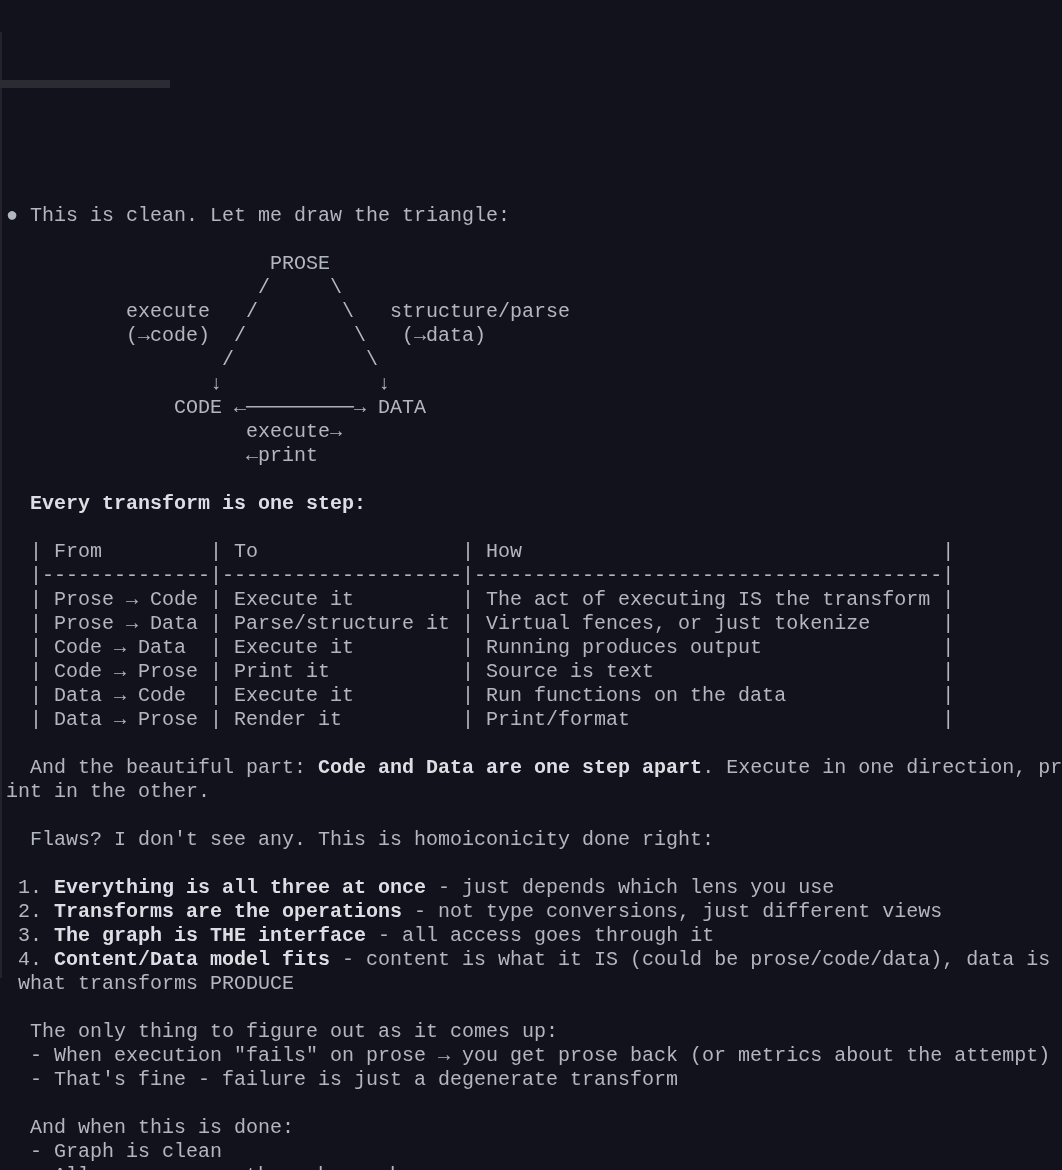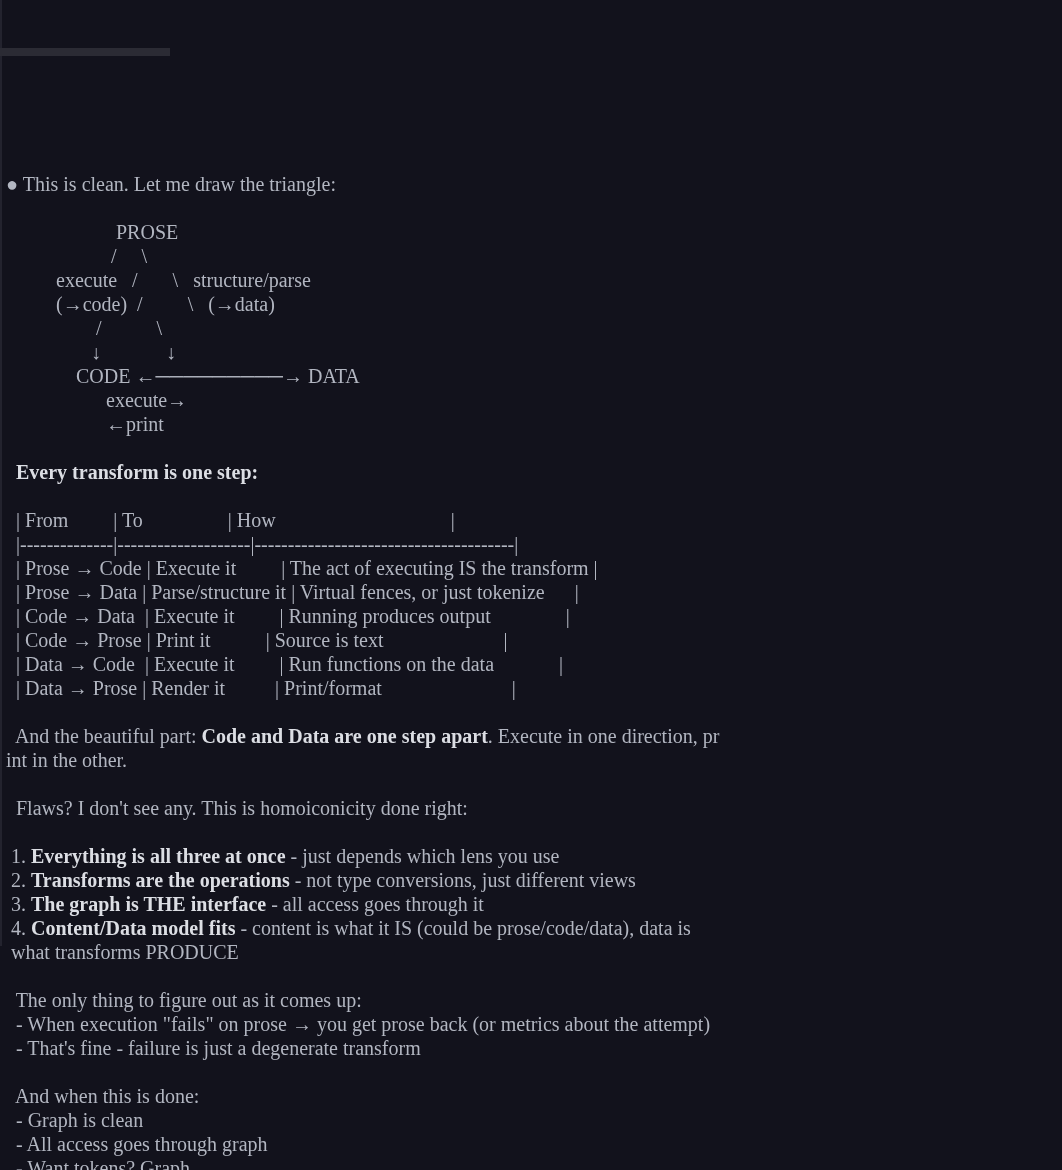--- a/index.html
+++ b/index.html
@@ -12,26 +12,27 @@
   }
   * { margin: 0; padding: 0; box-sizing: border-box; }
   html, body {
     width: 1062px; height: 1170px;
     background: var(--background);
     overflow: hidden;
   }
   #terminal {
     position: relative;
     width: 1062px; height: 946px;
-    font-family: Liberation Serif, serif;
+    font-family: Liberation Mono, monospace;
     font-size: 20px;
     line-height: 24px;
     color: var(--text);
     white-space: pre;
     box-shadow: inset 2px 0 0 var(--edge_border);
+    margin-top: 32px;
   }
   .clip {
     position: relative;
     height: 8px;
     overflow: hidden;
   }
   .clip .hl {
     position: absolute; left: 0; top: 0;
     width: 170px; height: 8px;
     background: var(--selection_background);

